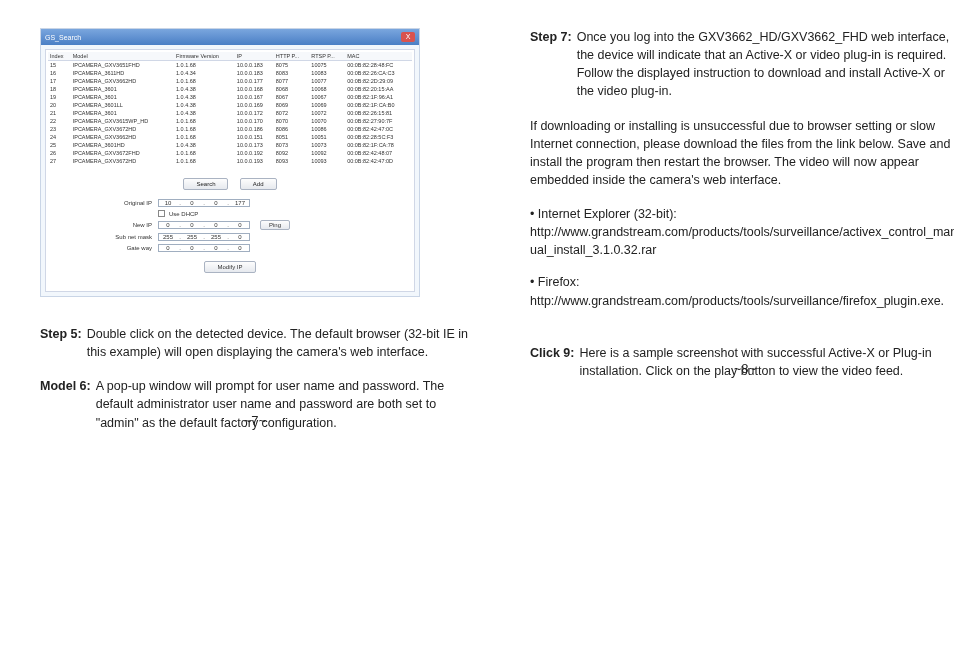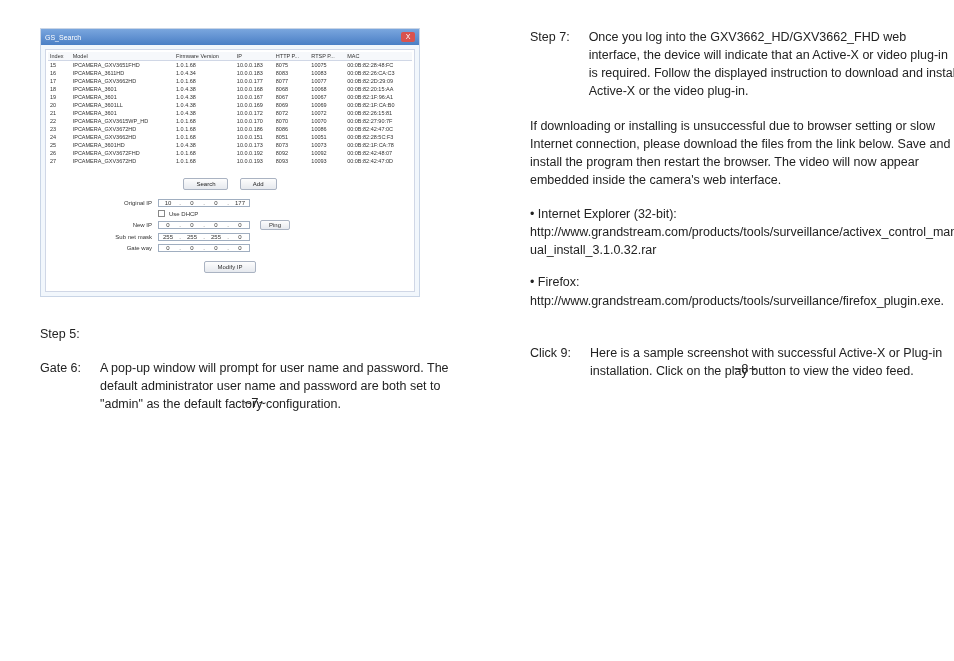--- a/index.html
+++ b/index.html
@@ -127,23 +127,23 @@
   }
 
   
   .step {
     display: flex;
     margin-bottom: 16px;
     line-height: 1.45;
     font-size: 12.5px;
   }
   .step .label {
-    font-weight: normal;
+    font-weight: bold;
     white-space: nowrap;
-    margin-right: 19px;
+    margin-right: 5px;
   }
   .step .text { flex: 1; }
   .plain {
     font-size: 12.5px;
     line-height: 1.45;
     margin-bottom: 14px;
     word-break: break-word;
   }
 
   .pagenum {
@@ -358,23 +358,24 @@
         </div>
         <div class="btnrow" style="padding-top:6px">
           <span class="winbtn">Modify IP</span>
         </div>
       </div>
     </div>
   </div>
 
   <div class="step">
     <span class="label">Step 5:</span>
+    <span class="text">Double click on the detected device. The default browser (32-bit IE in this example) will open displaying the camera's web interface.</span>
   </div>
   <div class="step">
-    <span class="label">Gate 6:</span>
+    <span class="label">Model 6:</span>
     <span class="text">A pop-up window will prompt for user name and password. The default administrator user name and password are both set to "admin" as the default factory configuration.</span>
   </div>
 
   <div class="pagenum">~7~</div>
 </div>
 
 <div class="page page-right">
 
   <div class="step">
     <span class="label">Step 7:</span>

